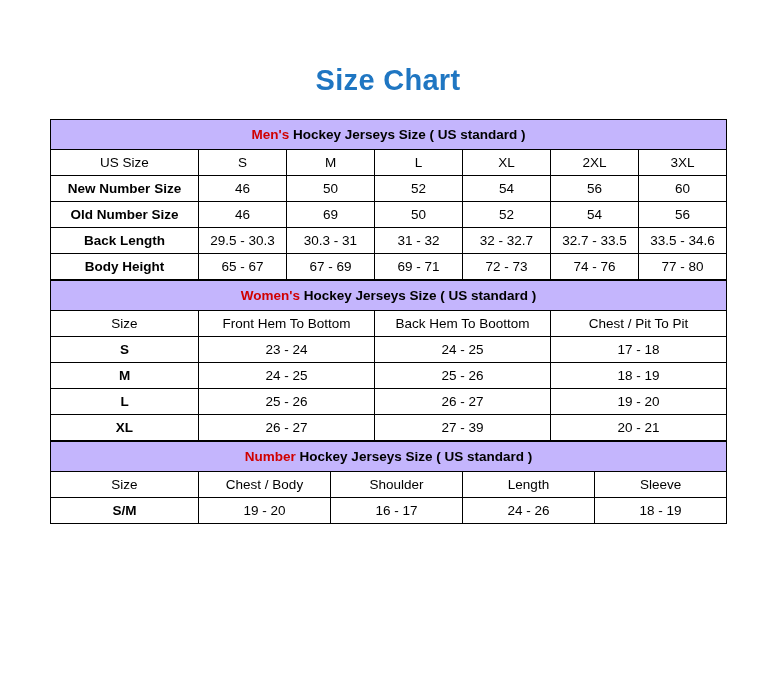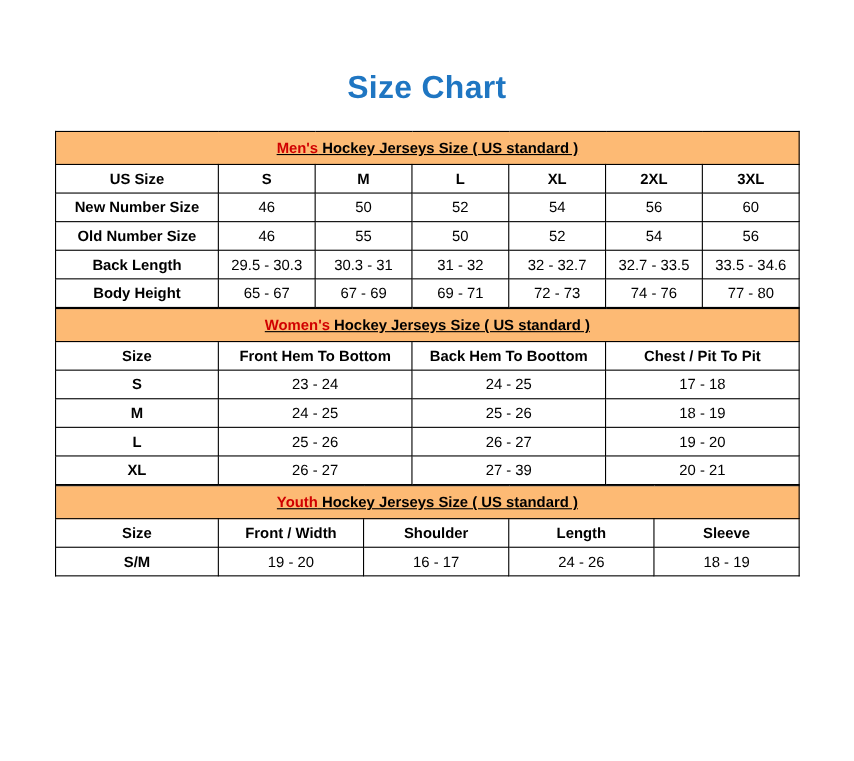--- a/index.html
+++ b/index.html
@@ -42,31 +42,30 @@
   table.sz td {
     border: 1px solid #000000;
     text-align: center;
     vertical-align: middle;
     font-size: 13.5px;
     height: 26px;
     padding: 1px 2px;
     box-sizing: border-box;
   }
   .banner {
-    background: #fdba74;
+    background: #c4b5fd;
     font-size: 15px;
     height: 30px !important;
-    text-decoration: underline;
   }
   .banner .accent-men { color: #d00000; font-weight: bold; }
   .banner .accent-women { color: #d00000; font-weight: bold; }
   .banner .accent-youth { color: #d00000; font-weight: bold; }
   .banner .rest { color: #000000; font-weight: bold; }
   .hdr {
-    font-weight: bold;
+    font-weight: normal;
   }
   .rowlabel {
     font-weight: bold;
   }
   .bold-cell { font-weight: bold; }
 </style>
 </head>
 <body>
 
 <div class="page">
@@ -103,21 +102,21 @@
           <td>46</td>
           <td>50</td>
           <td>52</td>
           <td>54</td>
           <td>56</td>
           <td>60</td>
         </tr>
         <tr>
           <td class="rowlabel">Old Number Size</td>
           <td>46</td>
-          <td>55</td>
+          <td>69</td>
           <td>50</td>
           <td>52</td>
           <td>54</td>
           <td>56</td>
         </tr>
         <tr>
           <td class="rowlabel">Back Length</td>
           <td>29.5 - 30.3</td>
           <td>30.3 - 31</td>
           <td>31 - 32</td>
@@ -184,25 +183,25 @@
     <table class="sz">
       <colgroup>
         <col style="width:148px">
         <col style="width:132px">
         <col style="width:132px">
         <col style="width:132px">
         <col style="width:132px">
       </colgroup>
       <tbody>
         <tr>
-          <td class="banner" colspan="5"><span class="accent-youth">Youth</span><span class="rest"> Hockey Jerseys Size ( US standard )</span></td>
+          <td class="banner" colspan="5"><span class="accent-youth">Number</span><span class="rest"> Hockey Jerseys Size ( US standard )</span></td>
         </tr>
         <tr>
           <td class="hdr">Size</td>
-          <td class="hdr">Front / Width</td>
+          <td class="hdr">Chest / Body</td>
           <td class="hdr">Shoulder</td>
           <td class="hdr">Length</td>
           <td class="hdr">Sleeve</td>
         </tr>
         <tr>
           <td class="bold-cell">S/M</td>
           <td>19 - 20</td>
           <td>16 - 17</td>
           <td>24 - 26</td>
           <td>18 - 19</td>

